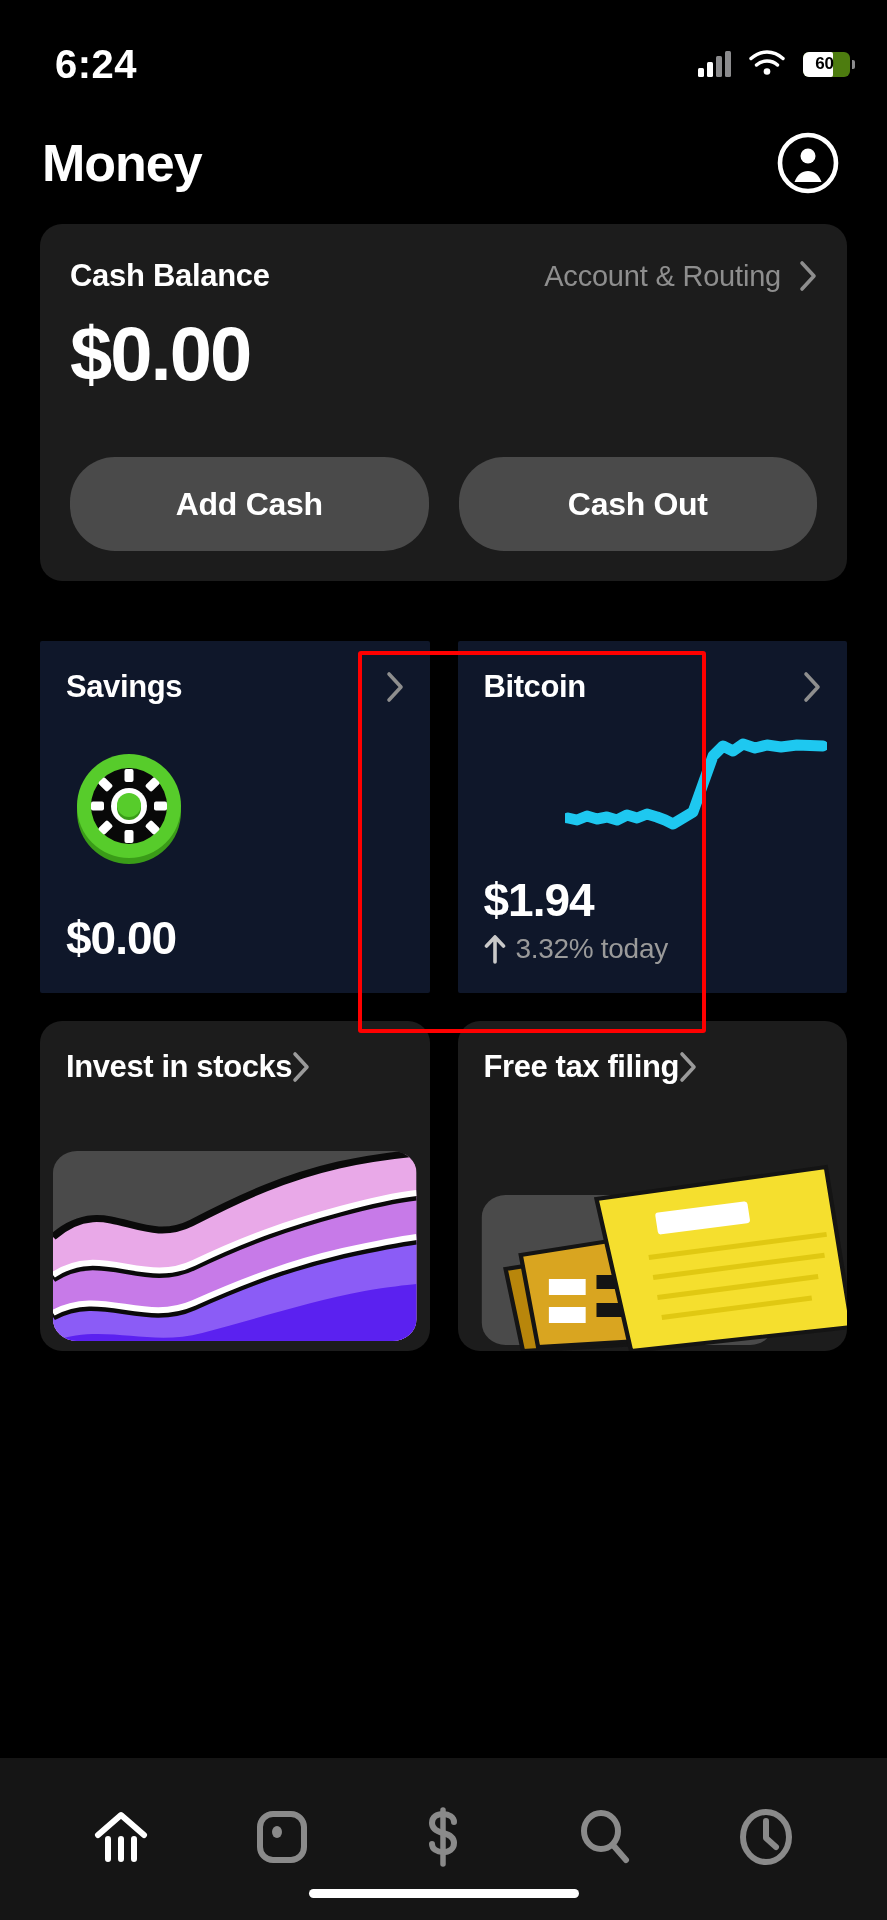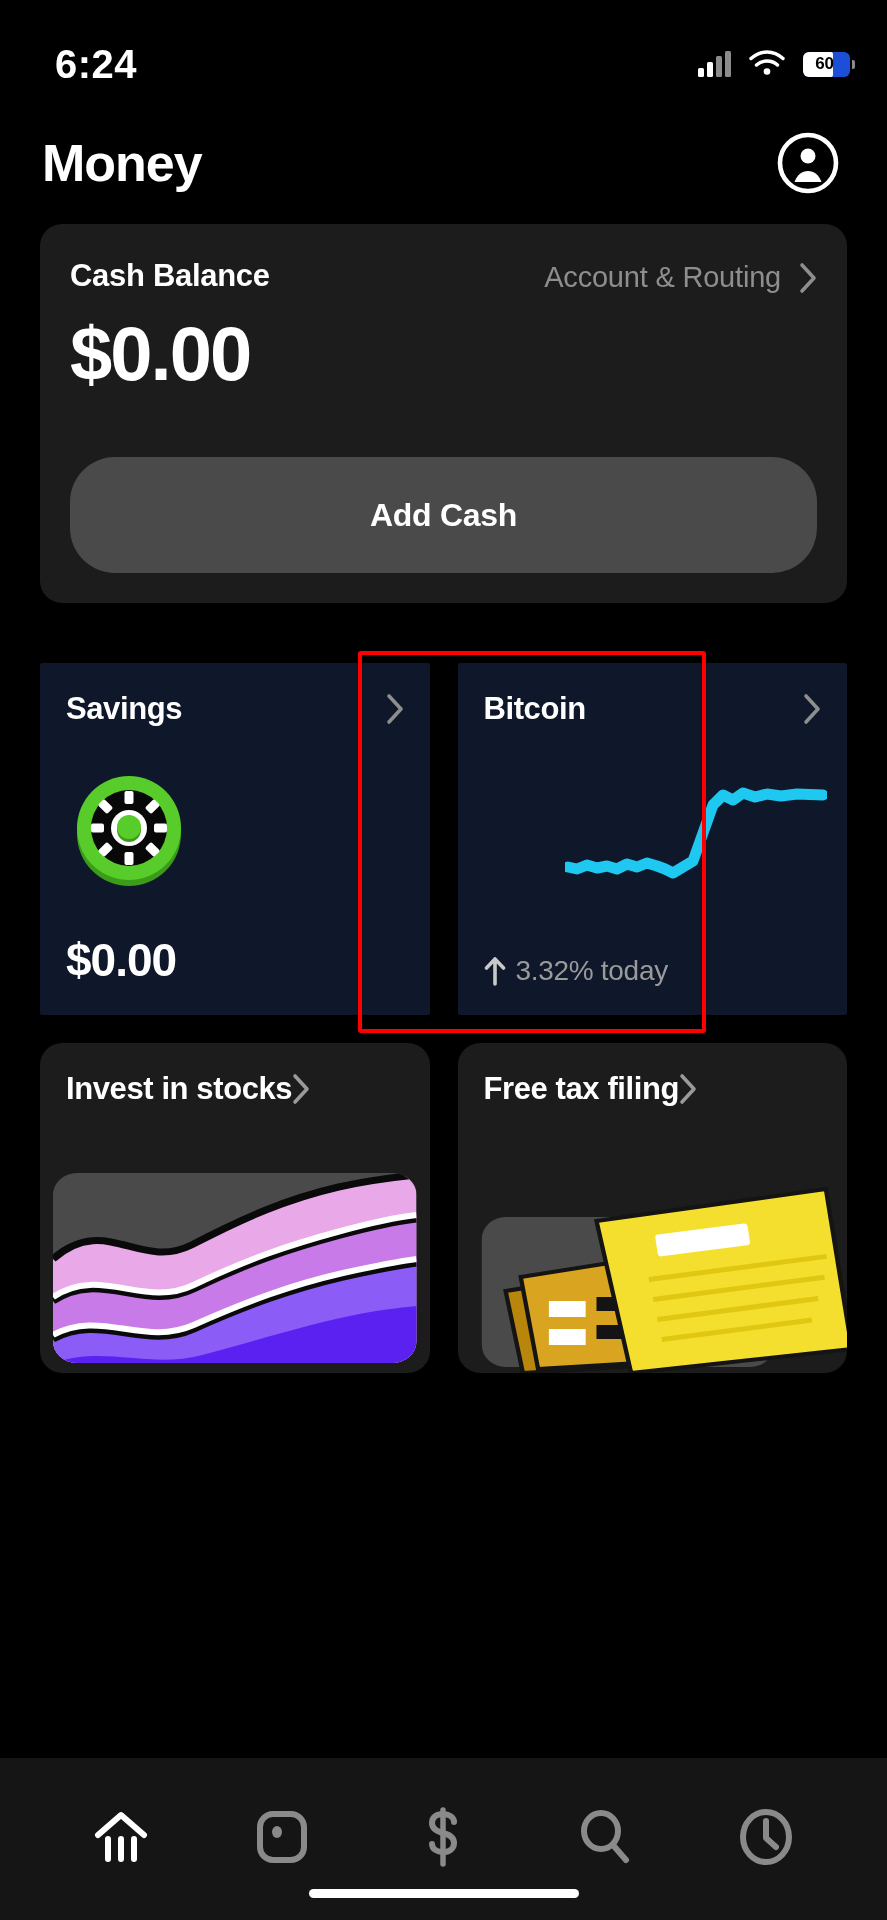--- a/index.html
+++ b/index.html
@@ -20,21 +20,21 @@
   }
   .sb-time { font-size:40px; font-weight:600; letter-spacing:.5px; color:#fff; }
   .sb-right { display:flex; align-items:center; gap:18px; }
   .sig { display:flex; align-items:flex-end; gap:3px; height:26px; }
   .sig i { width:6px; background:#fff; border-radius:1.5px; display:block; }
   .sig i:nth-child(1){ height:9px; }
   .sig i:nth-child(2){ height:15px; }
   .sig i:nth-child(3){ height:21px; background:#8b8b8d; }
   .sig i:nth-child(4){ height:26px; background:#8b8b8d; }
   .batt { position:relative; width:47px; height:25px; border-radius:6px;
-          background:#1d4ed8; display:flex; align-items:center; }
+          background:#4d7c0f; display:flex; align-items:center; }
   .batt-fill { position:absolute; left:0; top:0; bottom:0; width:63%;
           background:#fff; border-radius:6px 2px 2px 6px; }
   .batt-num { position:relative; z-index:2; font-size:17px; font-weight:700;
           color:#000; width:100%; text-align:center; padding-right:4px; letter-spacing:-.3px;}
   .batt-cap { width:3px; height:9px; background:#8b8b8d; border-radius:0 2px 2px 0; margin-left:2px; }
 
   
   .header {
     display:flex; align-items:center; justify-content:space-between;
     padding:22px 48px 30px 42px;
@@ -42,28 +42,28 @@
   .page-title { font-size:52px; font-weight:700; letter-spacing:-1px; }
   .avatar-btn { width:62px; height:62px; }
 
   
   .main { padding:0 40px; }
 
   .card { background:#1c1c1c; border-radius:22px; }
 
   
   .cash-card { padding:34px 30px 30px 30px; }
-  .cash-top { display:flex; align-items:flex-end; justify-content:space-between; }
+  .cash-top { display:flex; align-items:center; justify-content:space-between; }
   .cash-label { font-size:31px; font-weight:700; letter-spacing:-.3px; }
   .acct-link { display:flex; align-items:center; gap:18px; }
   .acct-text { font-size:29px; color:#8e8e8e; letter-spacing:-.2px; }
   .cash-amount { font-size:76px; font-weight:700; letter-spacing:-2px; margin-top:16px; }
   .cash-btns { display:flex; gap:30px; margin-top:60px; }
   .pill {
-    flex:1; height:116px; border-radius:45px; background:#4a4a4a;
+    flex:1; height:94px; border-radius:45px; background:#4a4a4a;
     display:flex; align-items:center; justify-content:center;
     font-size:32px; font-weight:700; color:#fff; letter-spacing:-.3px;
     border:none; font-family:inherit; cursor:pointer;
   }
 
   
   .grid { display:grid; grid-template-columns:1fr 1fr; gap:28px; margin-top:28px; }
 
   .tile { background:#0f172a; border-radius:2px; padding:28px 26px; position:relative;
           min-height:352px; display:flex; flex-direction:column;margin-top:32px; }
@@ -158,20 +158,21 @@
       <div class="acct-link">
         <span class="acct-text">Account &amp; Routing</span>
         <svg class="chev" width="18" height="32" viewBox="0 0 18 32" fill="none">
           <path d="M3 3l12 13L3 29" stroke="#8e8e8e" stroke-width="3.6" stroke-linecap="round" stroke-linejoin="round"></path>
         </svg>
       </div>
     </div>
     <div class="cash-amount">$0.00</div>
     <div class="cash-btns">
       <button class="pill">Add Cash</button>
+      <button class="pill">Cash Out</button>
     </div>
   </div>
 
   <div class="grid">
 
     <div class="tile">
       <div class="tile-head">
         <span class="tile-title">Savings</span>
         <svg class="chev" width="18" height="32" viewBox="0 0 18 32" fill="none">
           <path d="M3 3l12 13L3 29" stroke="#8e8e8e" stroke-width="3.6" stroke-linecap="round" stroke-linejoin="round"></path>
@@ -206,20 +207,21 @@
         <svg class="chev" width="18" height="32" viewBox="0 0 18 32" fill="none">
           <path d="M3 3l12 13L3 29" stroke="#8e8e8e" stroke-width="3.6" stroke-linecap="round" stroke-linejoin="round"></path>
         </svg>
       </div>
       <div class="spark-wrap">
         <svg width="262" height="120" viewBox="0 0 262 120" fill="none" preserveAspectRatio="none">
           <path d="M3 86 L12 88 L22 84 L32 87 L42 85 L52 88 L62 83 L72 86 L82 82 L92 85 L100 88 L108 92 L118 86 L128 80
                    L138 52 L148 24 L158 14 L168 19 L178 12 L190 16 L202 13 L216 15 L232 13 L258 14" stroke="#1ec8f0" stroke-width="11" stroke-linecap="round" stroke-linejoin="round" fill="none"></path>
         </svg>
       </div>
+      <div class="tile-amount">$1.94</div>
       <div class="btc-change">
         <svg width="22" height="30" viewBox="0 0 22 30" fill="none">
           <path d="M11 28V4M11 3L2.5 12M11 3l8.5 9" stroke="#c9c9c9" stroke-width="3.6" stroke-linecap="round" stroke-linejoin="round"></path>
         </svg>
         <span class="btc-change-text">3.32% today</span>
       </div>
     </div>
   </div>
 
   <div class="grid">

